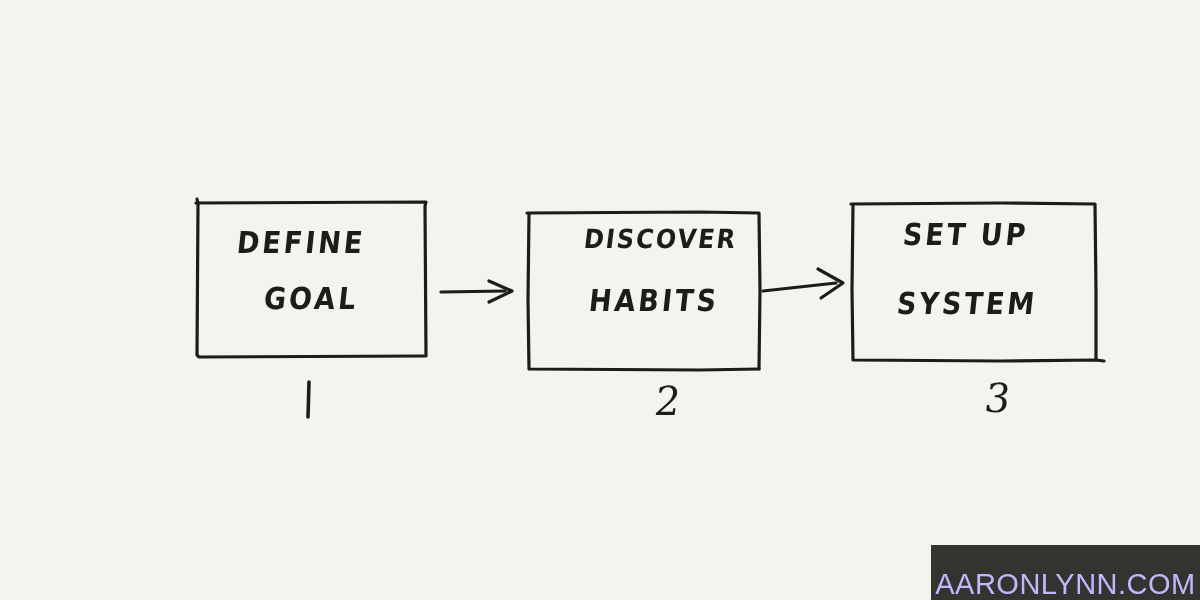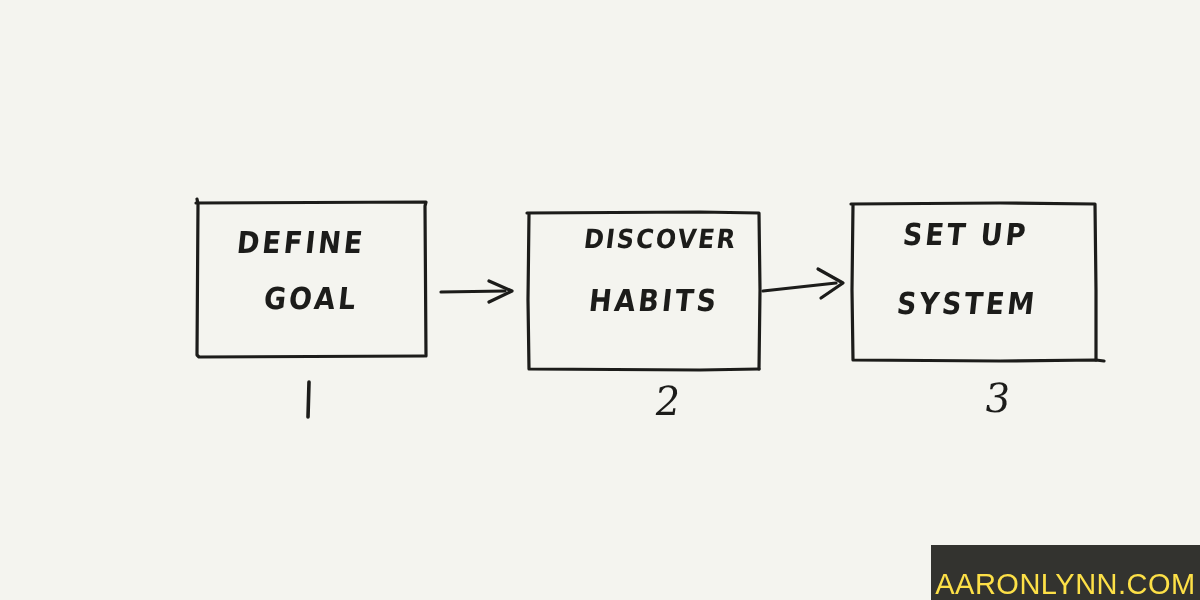--- a/index.html
+++ b/index.html
@@ -62,21 +62,21 @@
     left: 931px;
     top: 545px;
     width: 269px;
     height: 55px;
     background: #33332f;
     display: flex;
     align-items: center;
     justify-content: center;
   }
   #watermark-text {
-    color: #fde047;
+    color: #c4b5fd;
     font-family: "Liberation Sans", sans-serif;
     font-size: 29px;
     font-weight: 300;
     letter-spacing: 0.5px;
     white-space: nowrap;
     margin-top: 24px;
   }
 </style>
 </head>
 <body>

